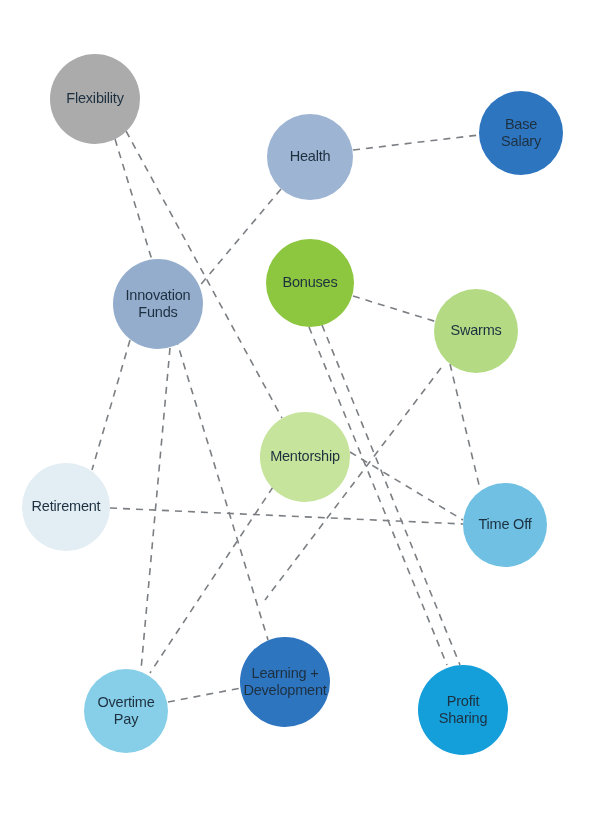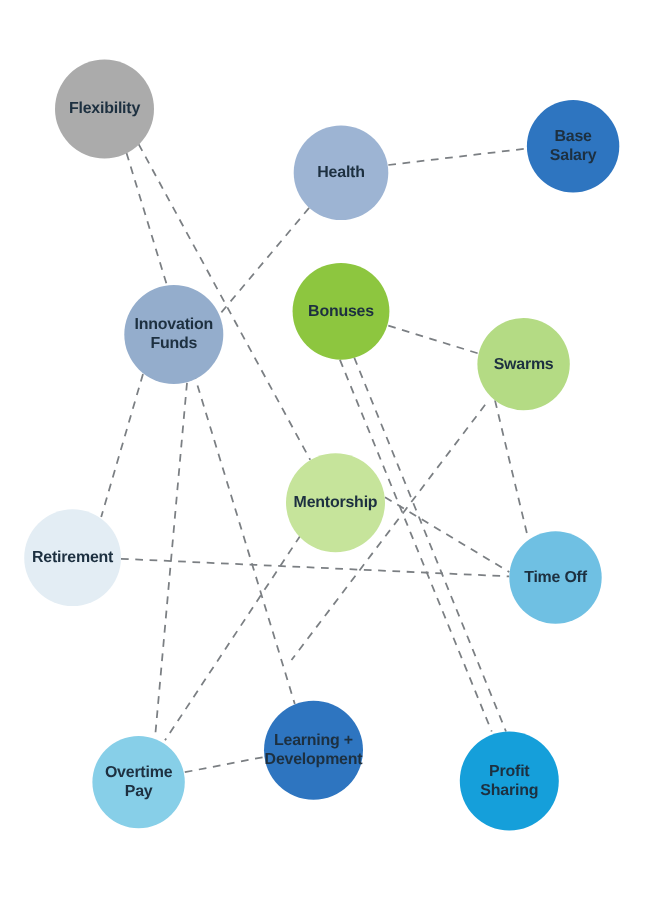--- a/index.html
+++ b/index.html
@@ -11,21 +11,20 @@
     width: 600px;
     height: 833px;
     font-family: "Liberation Sans", sans-serif;
     overflow: hidden;
   }
   #diagram-root {
     position: relative;
     width: 600px;
     height: 833px;
     background: #ffffff;
-    font-weight: bold;
   }
   #network-svg {
     position: absolute;
     top: 0;
     left: 0;
     width: 600px;
     height: 833px;
     display: block;
   }
   .edge-line {

